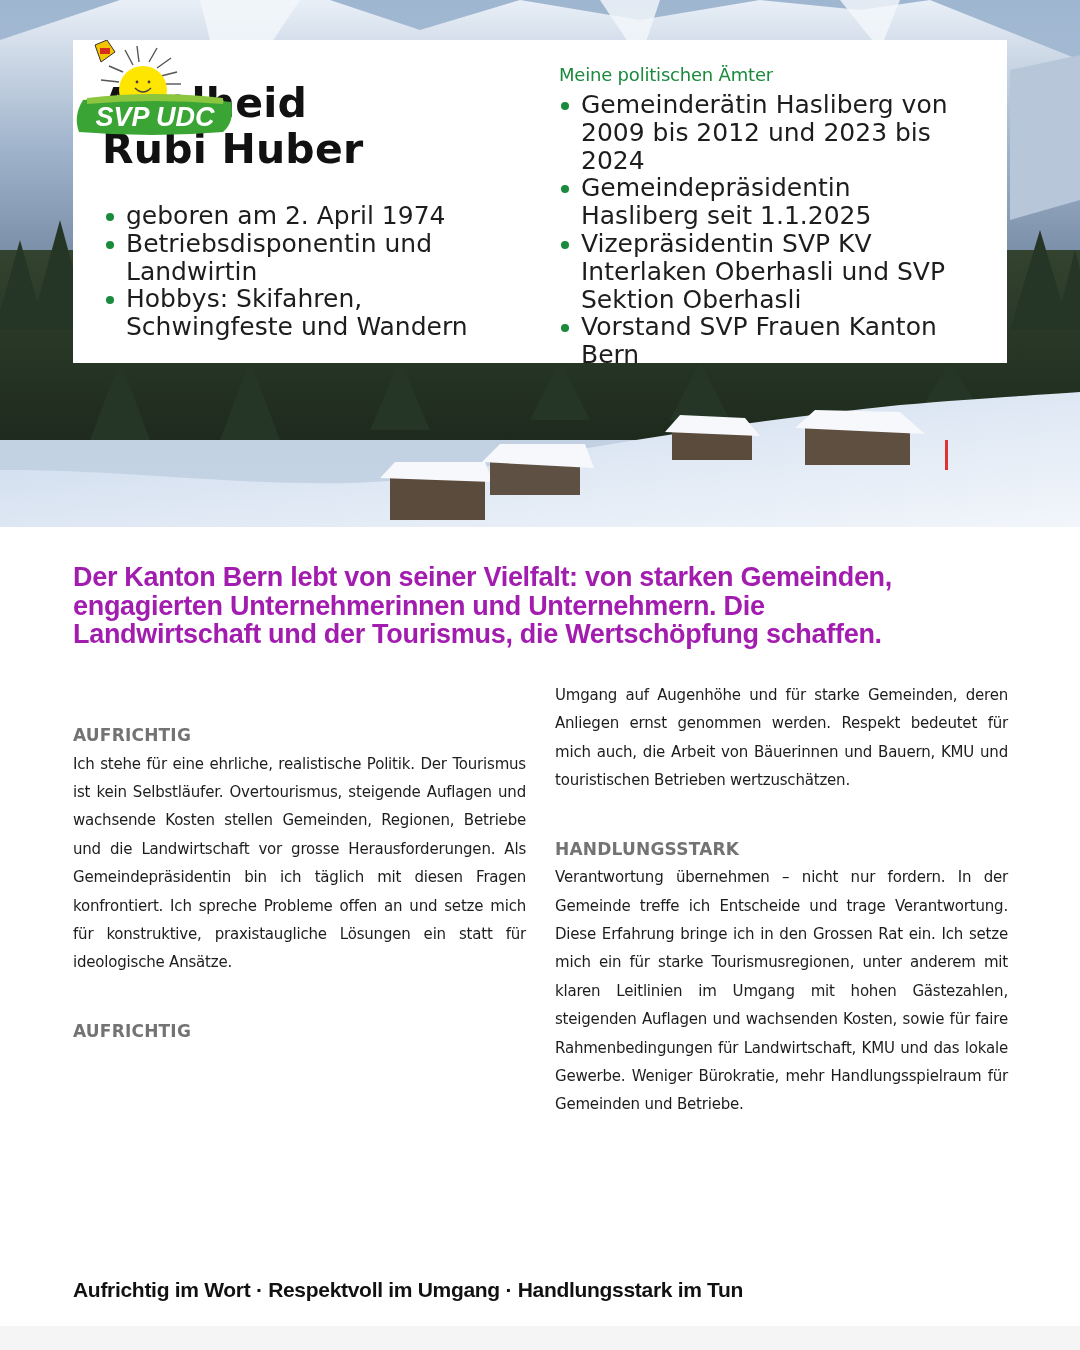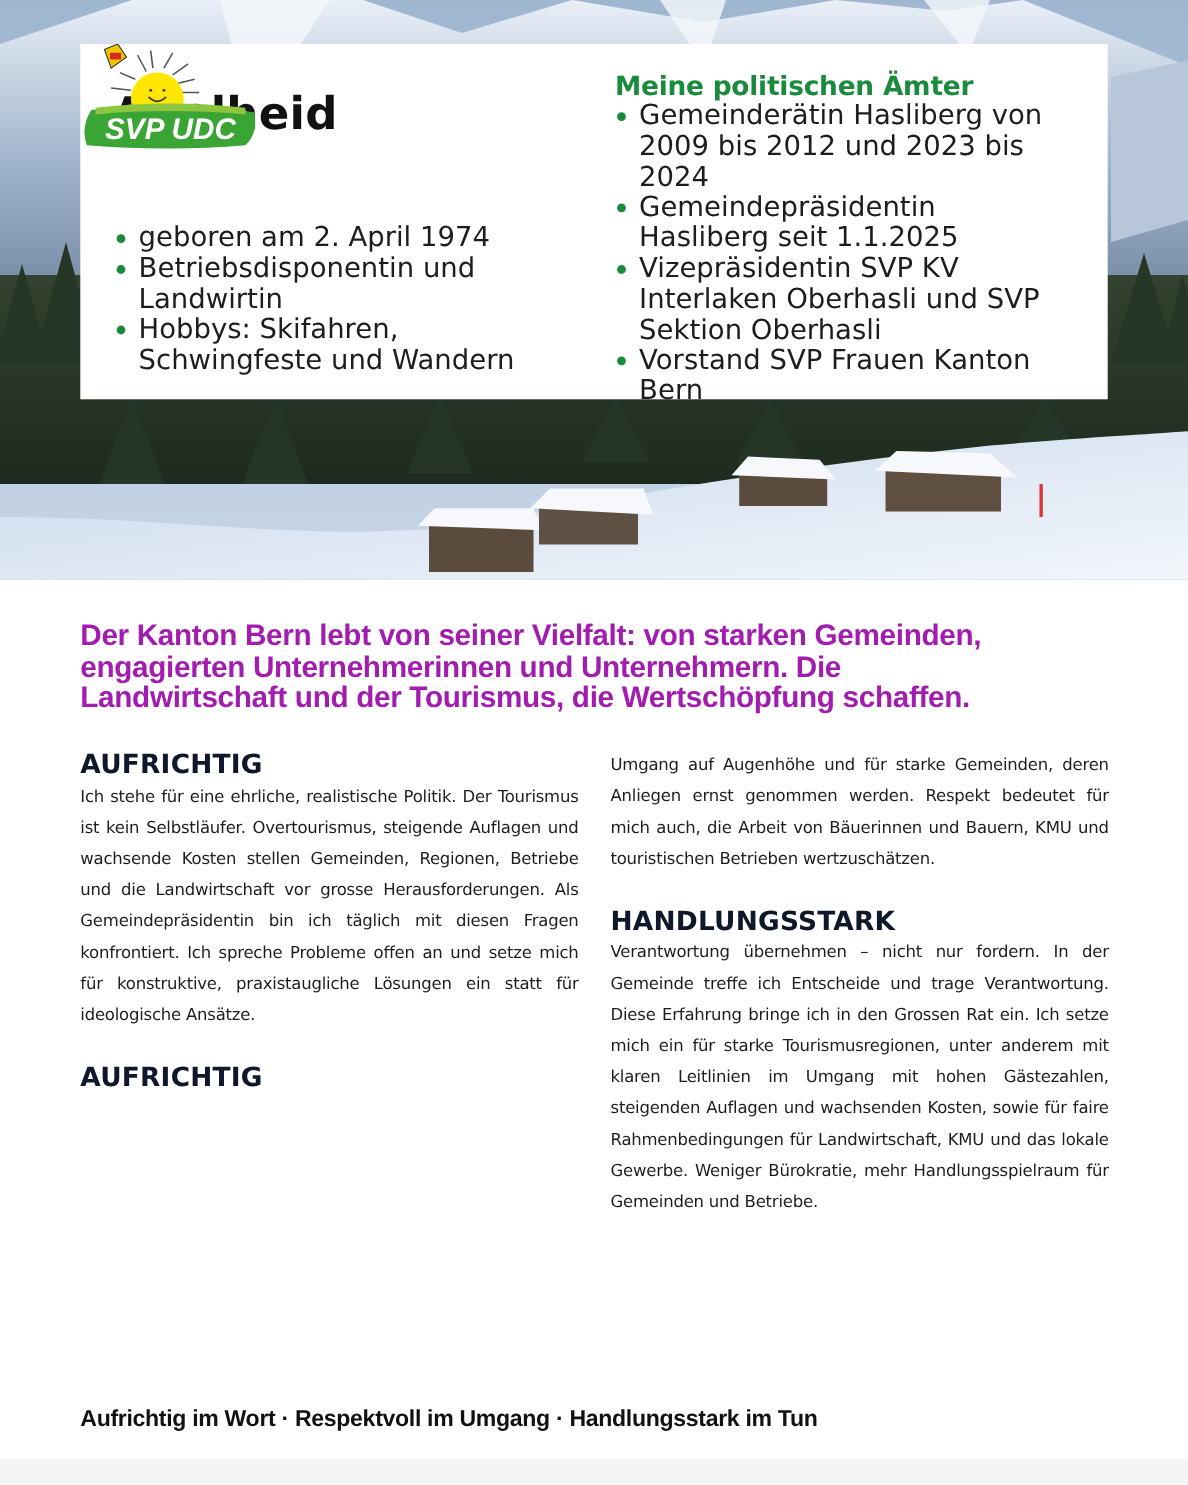--- a/index.html
+++ b/index.html
@@ -14,34 +14,34 @@
   
   .card { position: absolute; left: 73px; top: 40px; width: 934px; height: 323px; background: #ffffff; }
   .name { position: absolute; left: 29px; top: 40px; font-family: "DejaVu Sans", sans-serif; font-weight: 700;
           font-size: 41px; line-height: 46px; color: #111; letter-spacing: 0.2px; }
   .logo { position: absolute; left: 303px; top: 6px; width: 162px; height: 100px; }
   .personal { position: absolute; left: 31px; top: 162px; width: 440px; list-style: none; }
   .personal li, .offices li { position: relative; padding-left: 22px; font-family: "DejaVu Sans", sans-serif;
           font-size: 25px; line-height: 27.8px; color: #1d1d1d; }
   .personal li::before, .offices li::before { content: ""; position: absolute; left: 2px; top: 11px; width: 8px; height: 8px;
           border-radius: 50%; background: #1a8a3c; }
-  .offices-title { position: absolute; left: 486px; top: 24px; font-family: "DejaVu Sans", sans-serif; font-weight: 700;
-          font-size: 24px; color: #1a8a3c; letter-spacing: -0.2px; }
+  .offices-title { position: absolute; left: 486px; top: 24px; font-family: "DejaVu Sans", sans-serif; font-weight: 400;
+          font-size: 18px; color: #1a8a3c; letter-spacing: -0.2px; }
   .offices { position: absolute; left: 486px; top: 51px; width: 440px; list-style: none; }
 
   
   .intro { position: absolute; left: 73px; top: 563px; width: 820px; font-family: "Liberation Sans", sans-serif;
            font-weight: 700; font-size: 27px; line-height: 28.5px; color: #a21caf; letter-spacing: -0.3px; }
 
   
   .col { position: absolute; top: 681px; width: 453px; }
   .col-left { left: 73px; }
   .col-right { left: 555px; }
-  .section-title { font-family: "DejaVu Sans", sans-serif; font-weight: 700; font-size: 24px; line-height: 28.5px;
-          color: #0f172a; letter-spacing: 0.2px; }
+  .section-title { font-family: "DejaVu Sans", sans-serif; font-weight: 700; font-size: 17px; line-height: 28.5px;
+          color: #737373; letter-spacing: 0.2px; margin-top: 40px; }
   .section-text { font-family: "DejaVu Sans", sans-serif; font-size: 15px; line-height: 28.4px; color: #1d1d1d;
           text-align: justify; text-align-last: left; hyphens: manual; letter-spacing: -0.2px; }
   .section + .section { margin-top: 28px; }
   .col-right .section:first-child .section-text { margin-top: 0; }
 
   
   .slogan { position: absolute; left: 73px; top: 1278px; width: 940px; font-family: "Liberation Sans", sans-serif;
             font-weight: 700; font-size: 21px; color: #111; letter-spacing: -0.3px; white-space: nowrap; }
 
   .footer-strip { position: absolute; left: 0; top: 1326px; width: 1080px; height: 24px; background: #f5f5f5; }
@@ -97,20 +97,21 @@
       <path d="M665,432 L680,415 L745,418 L760,436 Z" fill="#f6f8fb"></path>
       <rect x="805" y="425" width="105" height="40" fill="#5e4f40"></rect>
       <path d="M795,428 L815,410 L900,412 L925,434 Z" fill="#f6f8fb"></path>
       <rect x="945" y="440" width="3" height="30" fill="#d33"></rect>
     </g>
   </svg>
 
   <div class="card">
     <div class="name">
       <div>Adelheid</div>
+      <div>Rubi Huber</div>
     </div>
 
     <svg class="logo" viewBox="0 0 162 100">
       <g stroke="#555" stroke-width="1.4">
         <line x1="60" y1="25" x2="52" y2="10"></line>
           <line x1="66" y1="22" x2="64" y2="6"></line>
         <line x1="76" y1="22" x2="84" y2="8"></line>
           <line x1="84" y1="28" x2="98" y2="18"></line>
         <line x1="88" y1="36" x2="104" y2="32"></line>
           <line x1="90" y1="44" x2="108" y2="44"></line>

